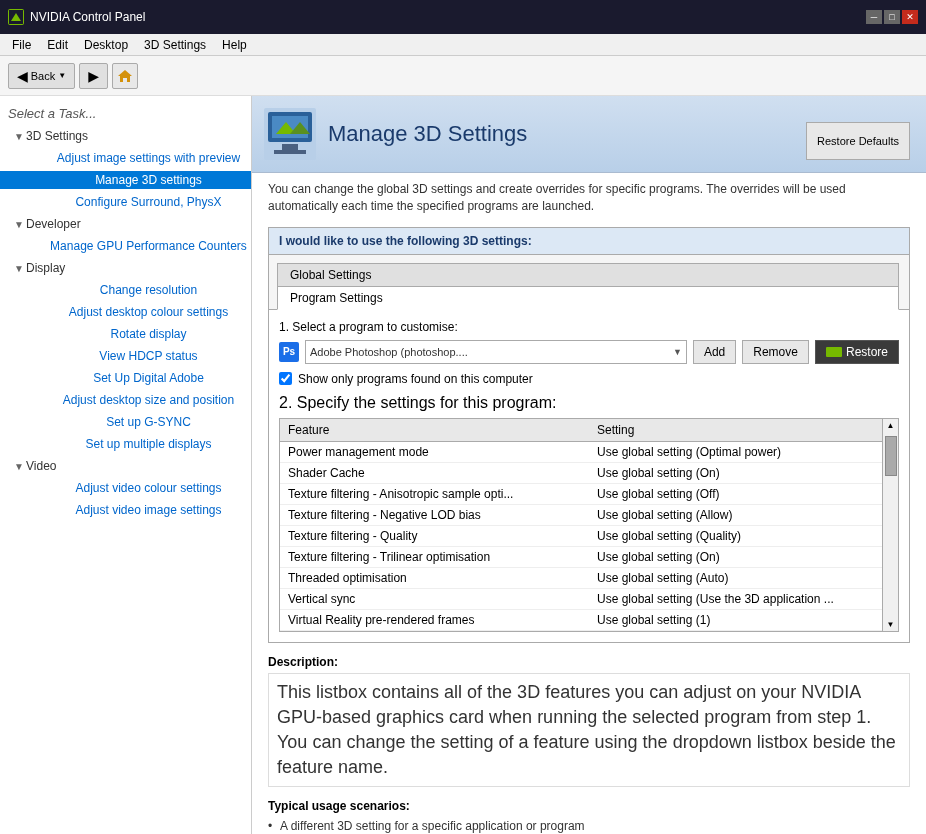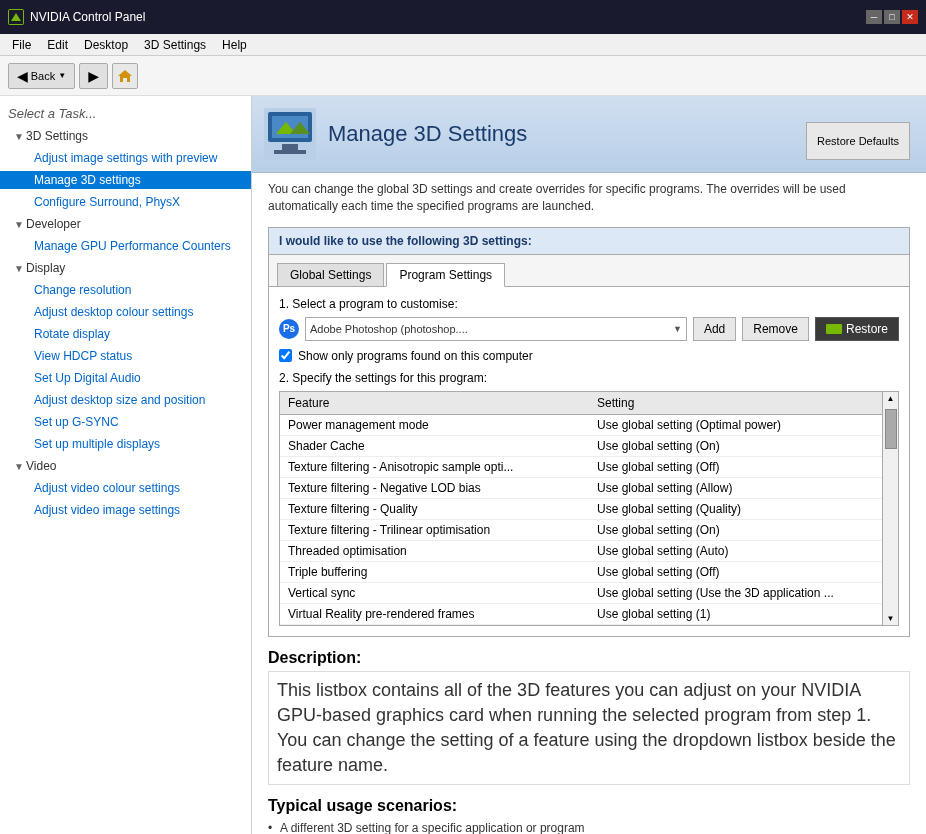--- a/index.html
+++ b/index.html
@@ -29,80 +29,80 @@
     .sidebar { width: 252px; background: white; border-right: 1px solid #ccc; overflow-y: auto; padding: 6px 0; flex-shrink: 0; }
     .sidebar-task-label { font-size: 13px; color: #555; padding: 4px 8px; font-style: italic; }
     .tree-item { padding: 2px 0; }
     .tree-item-row { display: flex; align-items: center; padding: 2px 4px; cursor: pointer; white-space: nowrap; overflow: hidden; }
     .tree-item-row.selected { background: #0078d7; color: white; }
     .tree-item-row.selected .tree-label { color: white; }
     .tree-expand { width: 14px; text-align: center; font-size: 10px; color: #666; flex-shrink: 0; }
     .tree-label { font-size: 12px; color: #333; }
     .tree-label.link { color: #0066cc; }
     .indent1 { padding-left: 12px; }
-    .indent2 { padding-left: 20px; }
+    .indent2 { padding-left: 36px; justify-content: center; }
 
     
     .content { flex: 1; background: #e8e8e8; overflow-y: auto; }
 
     
     .page-header { background: linear-gradient(to bottom, #d0dff0, #b8cfe8); padding: 12px 16px 12px 12px; display: flex; align-items: center; gap: 12px; border-bottom: 1px solid #aabbd0; }
     .page-header-icon { width: 52px; height: 52px; flex-shrink: 0; }
     .page-title { font-size: 22px; color: #1a3a6b; font-weight: normal; flex: 1; }
     .restore-defaults-btn { padding: 12px 10px; background: #e8e8e8; border: 1px solid #aaa; cursor: pointer; font-size: 11px; align-self: flex-end; }
     .content-description { font-size: 12px; color: #333; line-height: 1.4; padding: 8px 0 12px 0; }
 
     
     .settings-box { border: 1px solid #aaa; background: white; }
     .settings-header { background: #dce8f5; padding: 6px 10px; font-size: 12px; font-weight: bold; color: #1a3a6b; border-bottom: 1px solid #aaa; }
 
     
-    .tabs-container { display: flex; padding: 8px 8px 0 8px; background: #f5f5f5; border-bottom: 1px solid #aaa; }
+    .tabs-container { display: flex; padding: 8px 8px 0 8px; background: #f5f5f5; border-bottom: 1px solid #aaa; flex-direction: column; }
     .tab { padding: 4px 12px; font-size: 12px; cursor: pointer; border: 1px solid #aaa; background: #e0e0e0; margin-right: 2px; border-bottom: none; }
     .tab.active { background: white; border-bottom: 1px solid white; margin-bottom: -1px; z-index: 1; }
 
     
     .tab-content { padding: 10px; }
 
     
     .program-select-label { font-size: 12px; margin-bottom: 6px; }
     .program-select-row { display: flex; align-items: center; gap: 6px; margin-bottom: 8px; }
-    .program-icon { width: 20px; height: 20px; background: #1a6ee8; color: white; font-size: 10px; font-weight: bold; display: flex; align-items: center; justify-content: center; border-radius: 10px; flex-shrink: 0; }
+    .program-icon { width: 20px; height: 20px; background: #1a6ee8; color: white; font-size: 10px; font-weight: bold; display: flex; align-items: center; justify-content: center; border-radius: 2px; flex-shrink: 0; }
     .program-dropdown { flex: 1; height: 24px; border: 1px solid #aaa; padding: 0 4px; font-size: 11px; background: white; display: flex; align-items: center; justify-content: space-between; cursor: pointer; }
     .program-dropdown-text { color: #333; font-size: 11px; }
     .dropdown-arrow { font-size: 9px; color: #555; }
     .action-btn { height: 24px; padding: 0 10px; font-size: 12px; border: 1px solid #aaa; background: #e8e8e8; cursor: pointer; white-space: nowrap; }
     .restore-btn { background: #3a3a3a; color: white; border: 1px solid #555; display: flex; align-items: center; gap: 4px; }
     .nvidia-logo { width: 16px; height: 10px; background: #76b900; border-radius: 1px; display: flex; align-items: center; justify-content: center; }
 
     
     .checkbox-row { display: flex; align-items: center; gap: 6px; margin-bottom: 8px; font-size: 12px; }
     .checkbox-row input { margin: 0; }
 
     
-    .settings-specify-label { font-size: 12px; margin-bottom: 6px; }
+    .settings-specify-label { font-size: 16px; margin-bottom: 6px; }
 
     
     .settings-table-container { border: 1px solid #aaa; overflow: hidden; position: relative; }
     .settings-table { width: 100%; border-collapse: collapse; font-size: 12px; }
     .settings-table th { background: #e8e8e8; border-bottom: 1px solid #aaa; padding: 4px 8px; text-align: left; font-weight: normal; }
     .settings-table td { padding: 3px 8px; border-bottom: 1px solid #eee; }
     .table-scrollbar { position: absolute; right: 0; top: 0; width: 16px; height: 100%; background: #f0f0f0; border-left: 1px solid #aaa; display: flex; flex-direction: column; align-items: center; }
     .scrollbar-up { font-size: 8px; padding: 2px; cursor: pointer; }
     .scrollbar-down { font-size: 8px; padding: 2px; cursor: pointer; margin-top: auto; }
     .scrollbar-thumb { width: 12px; height: 40px; background: #aaa; border: 1px solid #888; margin-top: 4px; cursor: pointer; }
 
     
     .description-section { margin-top: 12px; }
-    .description-label { font-size: 16px; font-weight: bold; margin-bottom: 4px; }
+    .description-label { font-size: 12px; font-weight: bold; margin-bottom: 4px; }
     .description-text { font-size: 18px; color: #333; line-height: 1.4; border: 1px solid #ddd; padding: 6px 8px; background: white; min-height: 60px; }
 
     
     .usage-section { margin-top: 12px; }
-    .usage-label { font-size: 16px; font-weight: bold; margin-bottom: 6px; }
+    .usage-label { font-size: 12px; font-weight: bold; margin-bottom: 6px; }
     .usage-item { font-size: 12px; color: #333; padding-left: 12px; position: relative; margin-bottom: 4px; }
     .usage-item::before { content: '•'; position: absolute; left: 0; }
   </style>
 </head>
 <body>
 
 <div class="titlebar">
   <div class="titlebar-icon">
     <svg width="14" height="14" viewBox="0 0 14 14">
       <rect width="14" height="14" fill="#1a1a2e"></rect>
@@ -210,21 +210,21 @@
     </div>
     <div class="tree-item">
       <div class="tree-item-row indent2">
         <span class="tree-expand"></span>
         <span class="tree-label link">View HDCP status</span>
       </div>
     </div>
     <div class="tree-item">
       <div class="tree-item-row indent2">
         <span class="tree-expand"></span>
-        <span class="tree-label link">Set Up Digital Audio</span>
+        <span class="tree-label link">Set Up Digital Adobe</span>
       </div>
     </div>
     <div class="tree-item">
       <div class="tree-item-row indent2">
         <span class="tree-expand"></span>
         <span class="tree-label link">Adjust desktop size and position</span>
       </div>
     </div>
     <div class="tree-item">
       <div class="tree-item-row indent2">
@@ -348,24 +348,20 @@
                   </tr>
                   <tr>
                     <td>Texture filtering - Trilinear optimisation</td>
                     <td style="padding-right: 20px;">Use global setting (On)</td>
                   </tr>
                   <tr>
                     <td>Threaded optimisation</td>
                     <td style="padding-right: 5px; margin-top: 8px;">Use global setting (Auto)</td>
                   </tr>
                   <tr>
-                    <td>Triple buffering</td>
-                    <td style="padding-right: 20px;">Use global setting (Off)</td>
-                  </tr>
-                  <tr>
                     <td>Vertical sync</td>
                     <td style="padding-right: 20px;">Use global setting (Use the 3D application ...</td>
                   </tr>
                   <tr>
                     <td>Virtual Reality pre-rendered frames</td>
                     <td style="padding-right: 20px;">Use global setting (1)</td>
                   </tr>
                 </tbody>
             </table>
             <div class="table-scrollbar" style="position:absolute; right:0; top:0; width:16px; height:100%; background:#f0f0f0; border-left:1px solid #aaa; display:flex; flex-direction:column; align-items:center;">

